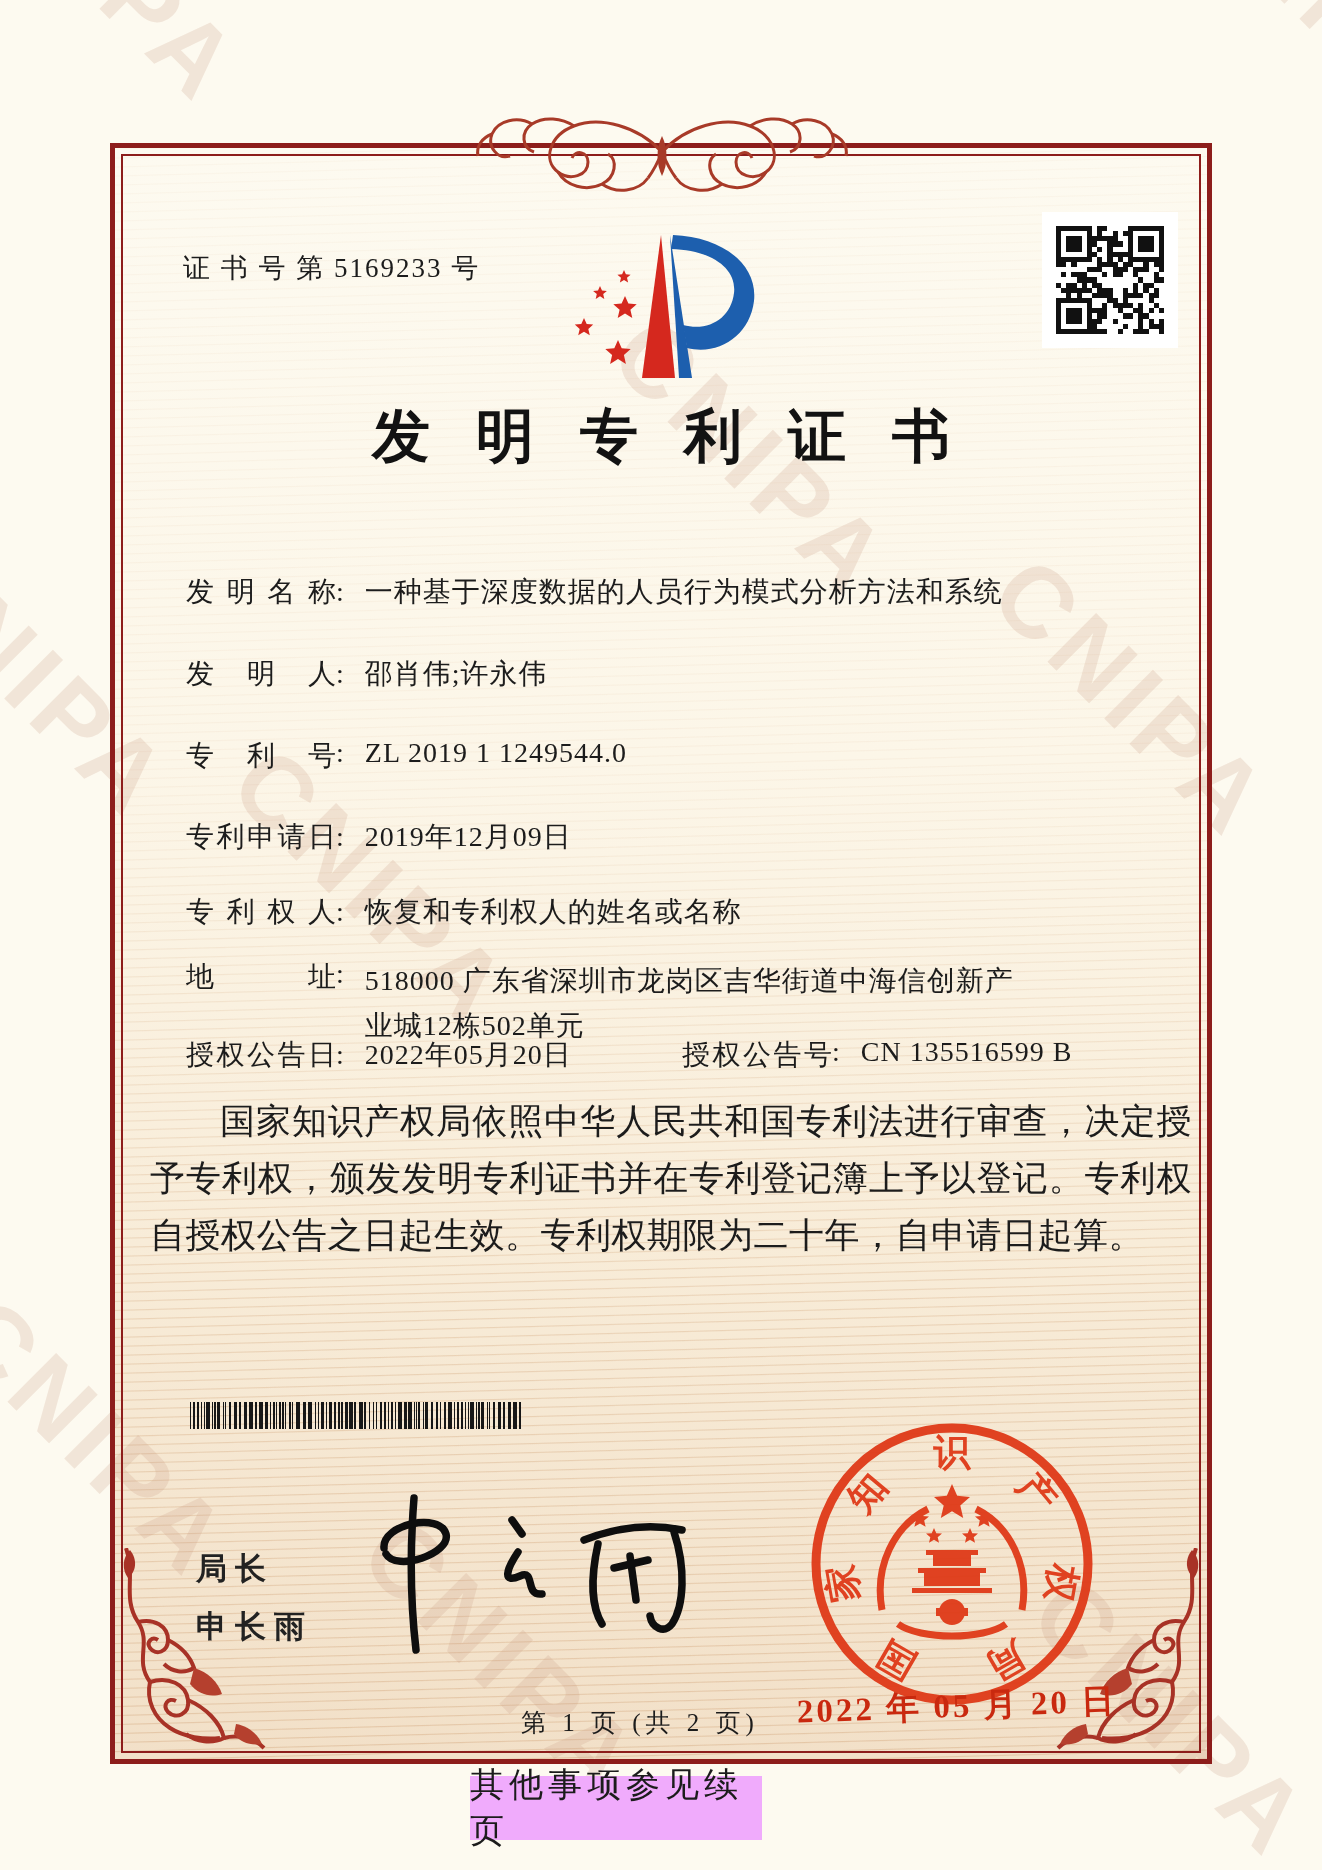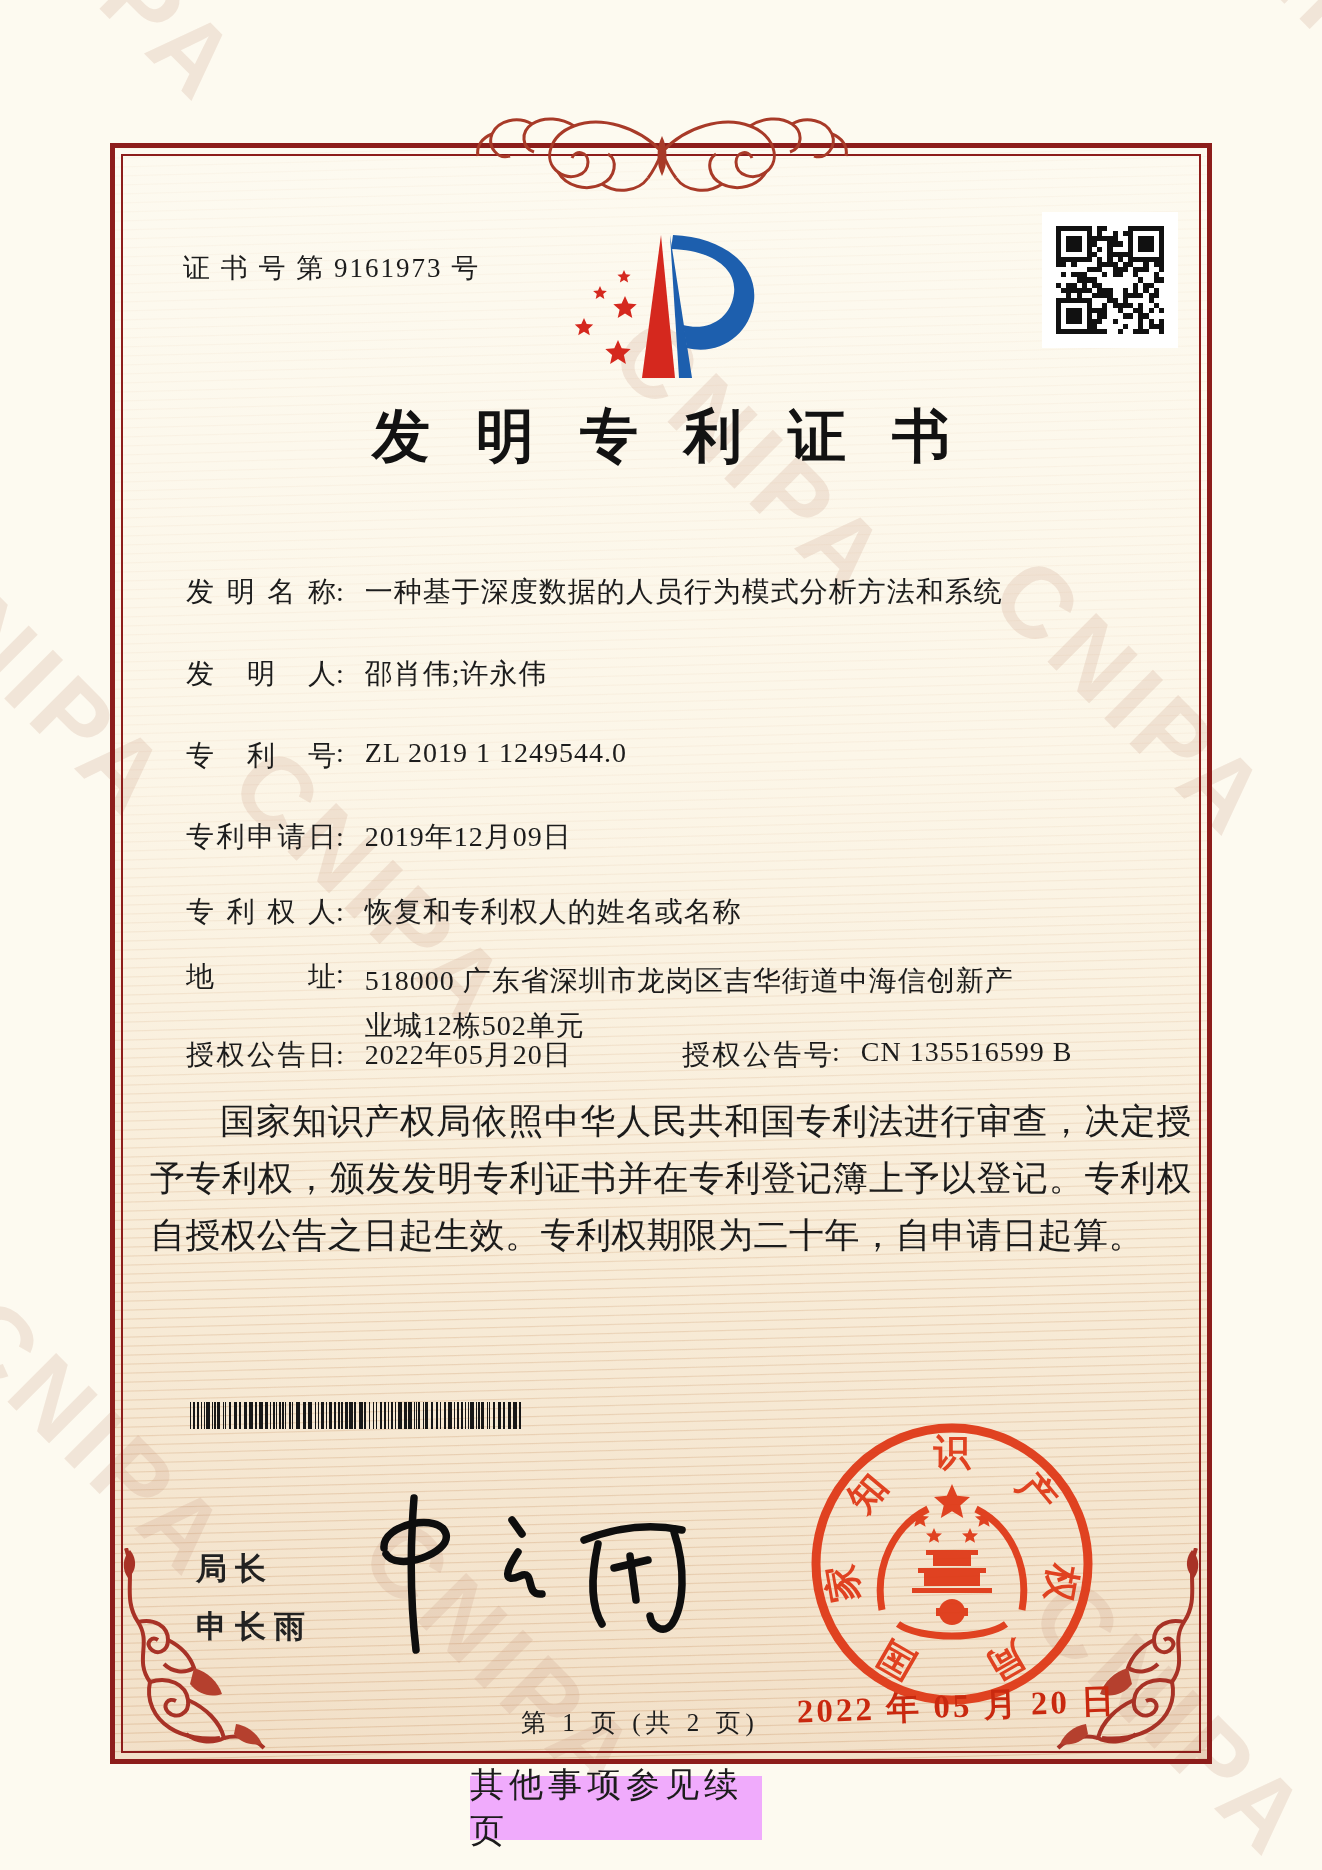--- a/index.html
+++ b/index.html
@@ -416,21 +416,21 @@
         <rect x="8" y="20" width="1" height="1" fill="#111"></rect>
         <rect x="9" y="20" width="1" height="1" fill="#111"></rect>
         <rect x="12" y="20" width="1" height="1" fill="#111"></rect>
         <rect x="15" y="20" width="1" height="1" fill="#111"></rect>
         <rect x="16" y="20" width="1" height="1" fill="#111"></rect>
         <rect x="17" y="20" width="1" height="1" fill="#111"></rect>
         <rect x="20" y="20" width="1" height="1" fill="#111"></rect>
       </svg>
   </div>
 
-  <div class="content cert-no">证 书 号 第 9161973 号</div>
+  <div class="content cert-no">证 书 号 第 5169233 号</div>
 
   <div class="content title">发明专利证书</div>
 
   <div class="row" style="top:573px;">
     <span class="flabel">
         <span>发</span>
         <span>明</span>
         <span>名</span>
         <span>称</span>
       </span><span class="colon">:</span>

